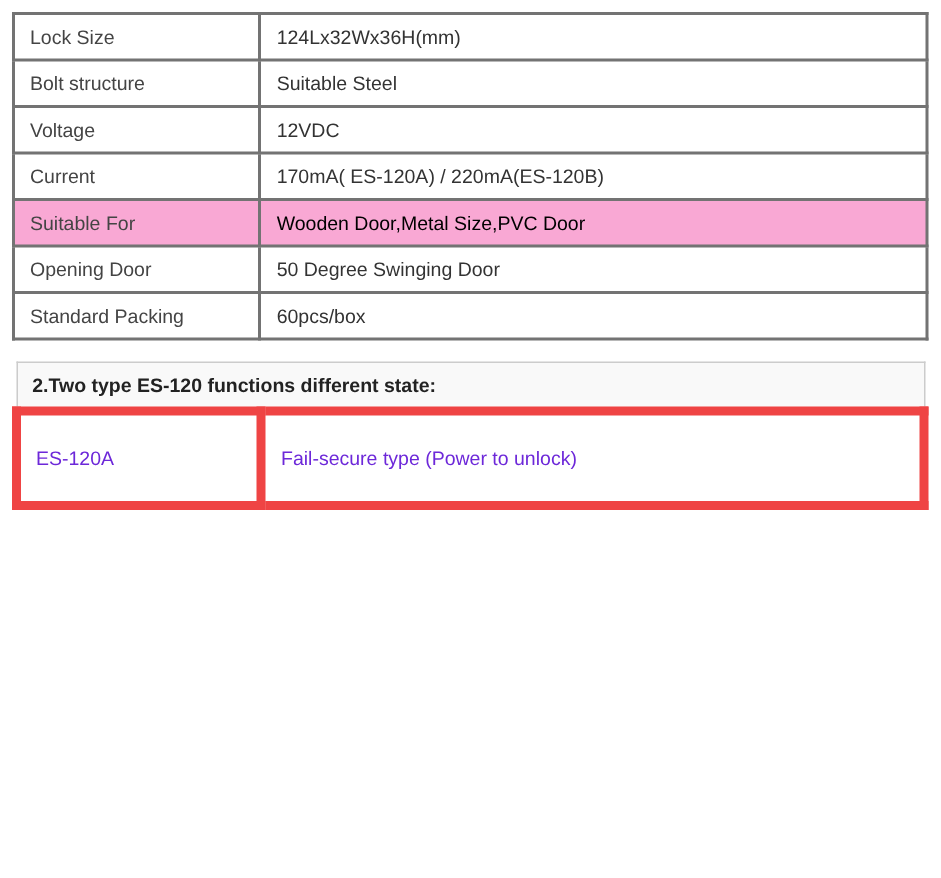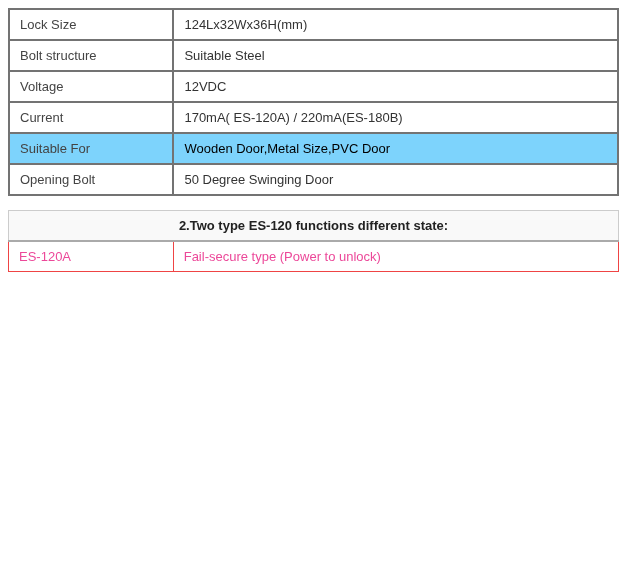--- a/index.html
+++ b/index.html
@@ -24,40 +24,40 @@
       border: 2px solid #737373;
       padding: 7px 10px;
       color: #333;
       vertical-align: middle;
     }
     .main-table td:first-child {
       width: 27%;
       color: #444;
     }
     .highlighted td {
-      background-color: #7dd3fc;
+      background-color: #f9a8d4;
       color: #000;
     }
     .sub-table {
       width: 100%;
       border-collapse: collapse;
       border: 1px solid #ccc;
     }
     .sub-table th {
       border: 1px solid #ccc;
       padding: 7px 10px;
-      text-align: center;
+      text-align: left;
       font-weight: bold;
       color: #222;
       background: #f9f9f9;
     }
     .sub-table td {
-      border: 1px solid #ef4444;
-      padding: 7px 10px;
-      color: #ec4899;
+      border: 6px solid #ef4444;
+      padding: 21px 10px;
+      color: #6d28d9;
       vertical-align: middle;
     }
     .sub-table td:first-child {
       width: 27%;
     }
     .sub-header-row th {
       border-bottom: 2px solid #aaa;
     }
   </style>
 </head>
@@ -72,29 +72,33 @@
       <tr>
         <td>Bolt structure</td>
         <td>Suitable Steel</td>
       </tr>
       <tr>
         <td>Voltage</td>
         <td>12VDC</td>
       </tr>
       <tr>
         <td>Current</td>
-        <td>170mA( ES-120A) / 220mA(ES-180B)</td>
+        <td>170mA( ES-120A) / 220mA(ES-120B)</td>
       </tr>
       <tr class="highlighted">
         <td>Suitable For</td>
         <td>Wooden Door,Metal Size,PVC Door</td>
       </tr>
       <tr>
-        <td>Opening Bolt</td>
+        <td>Opening Door</td>
         <td>50 Degree Swinging Door</td>
+      </tr>
+      <tr>
+        <td>Standard Packing</td>
+        <td>60pcs/box</td>
       </tr>
     </tbody>
 </table>
 
 <table class="sub-table">
   <thead>
     <tr class="sub-header-row">
       <th colspan="2" id="sub-header">2.Two type ES-120 functions different state:</th>
     </tr>
   </thead>

